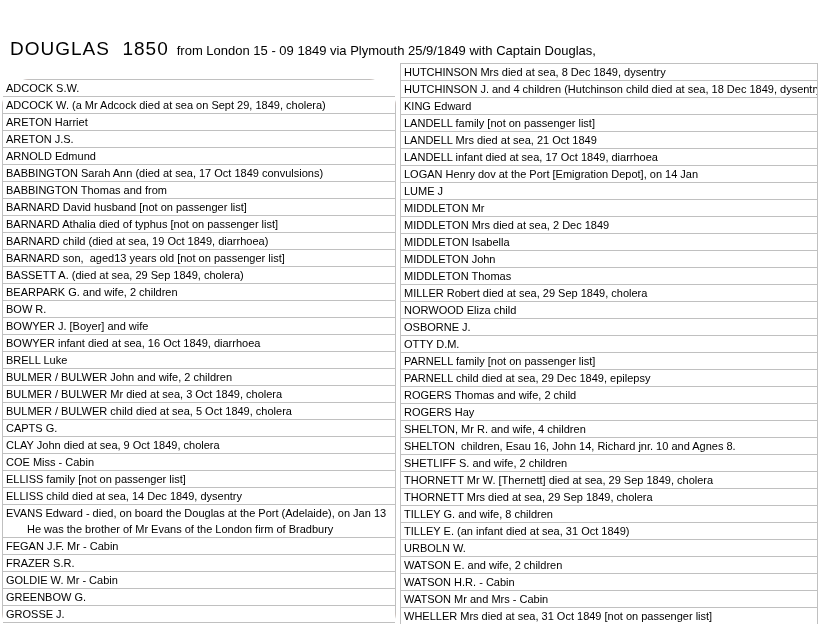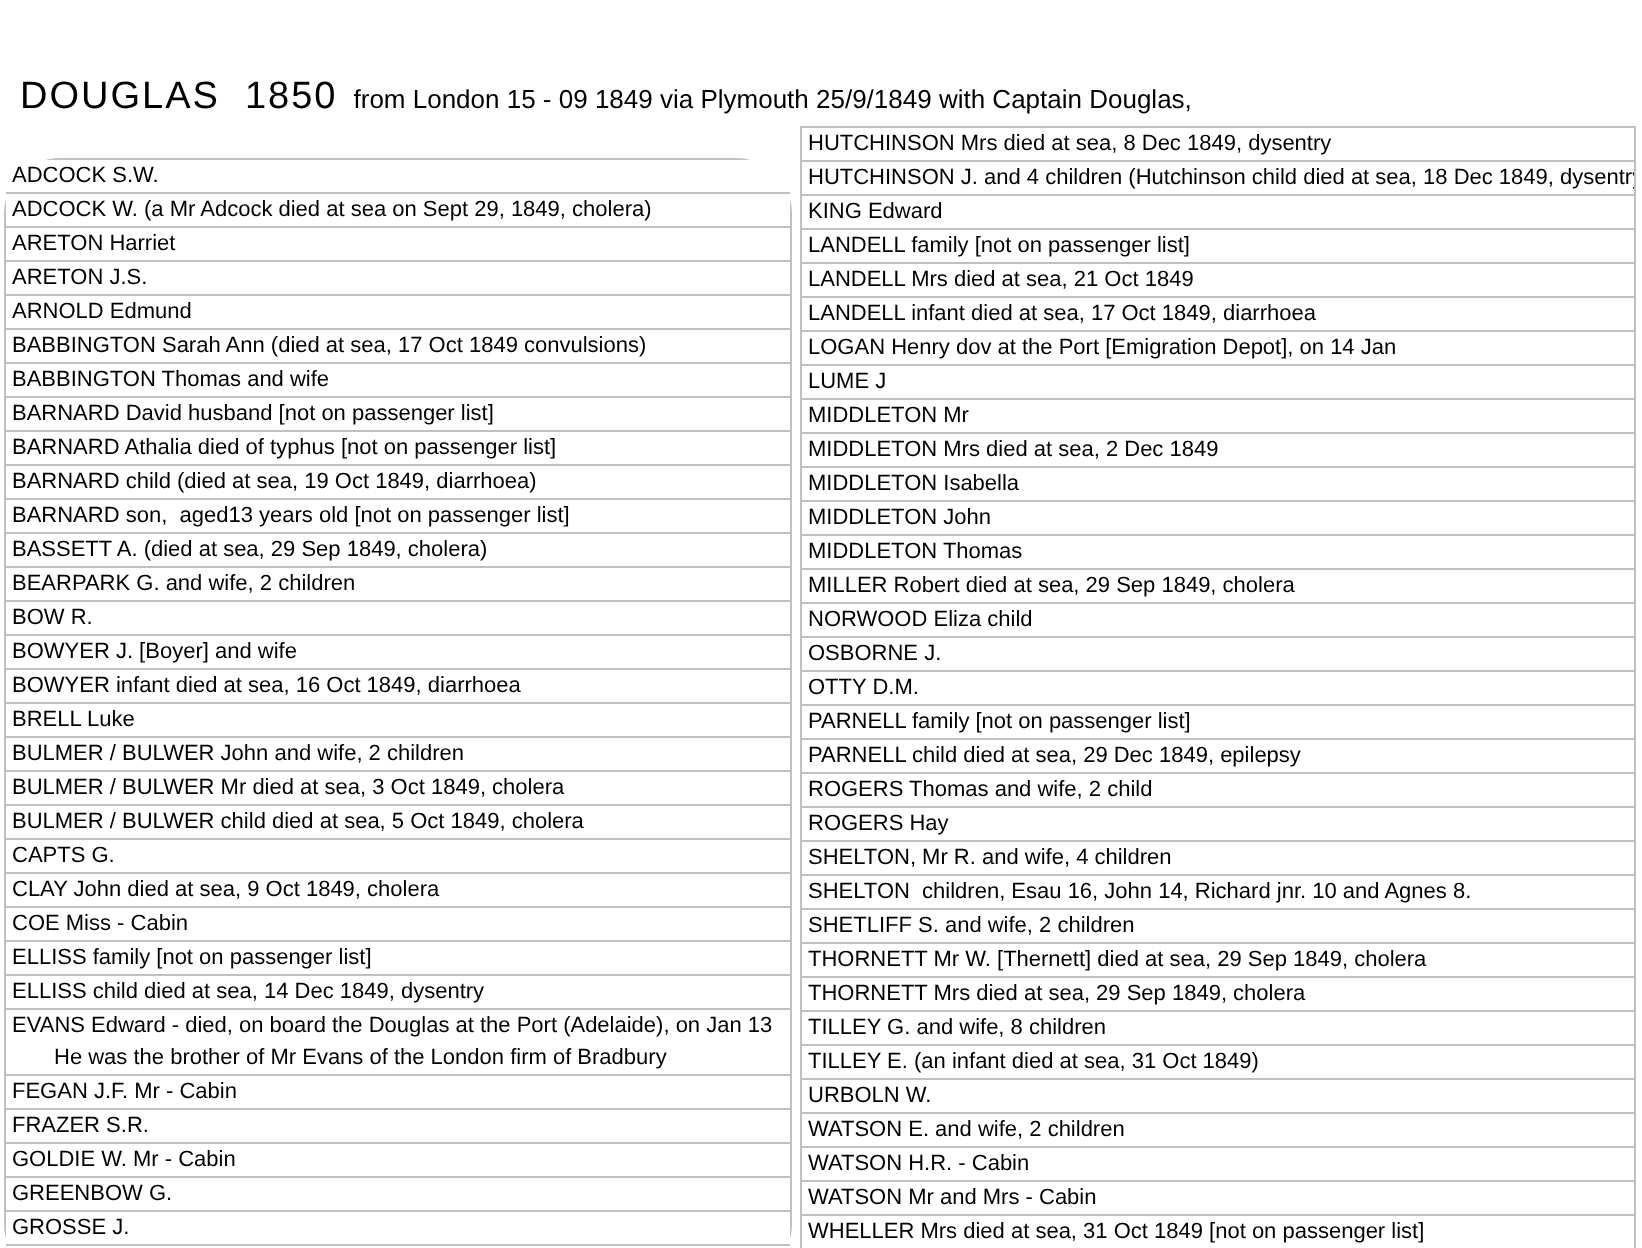--- a/index.html
+++ b/index.html
@@ -93,21 +93,21 @@
     <div class="row">
       <div class="row-line">ARETON J.S.</div>
     </div>
     <div class="row">
       <div class="row-line">ARNOLD Edmund</div>
     </div>
     <div class="row">
       <div class="row-line">BABBINGTON Sarah Ann (died at sea, 17 Oct 1849 convulsions)</div>
     </div>
     <div class="row">
-      <div class="row-line">BABBINGTON Thomas and wife</div>
+      <div class="row-line">BABBINGTON Thomas and from</div>
     </div>
     <div class="row">
       <div class="row-line">BARNARD David husband [not on passenger list]</div>
     </div>
     <div class="row">
       <div class="row-line">BARNARD Athalia died of typhus [not on passenger list]</div>
     </div>
     <div class="row">
       <div class="row-line">BARNARD child (died at sea, 19 Oct 1849, diarrhoea)</div>
     </div>

